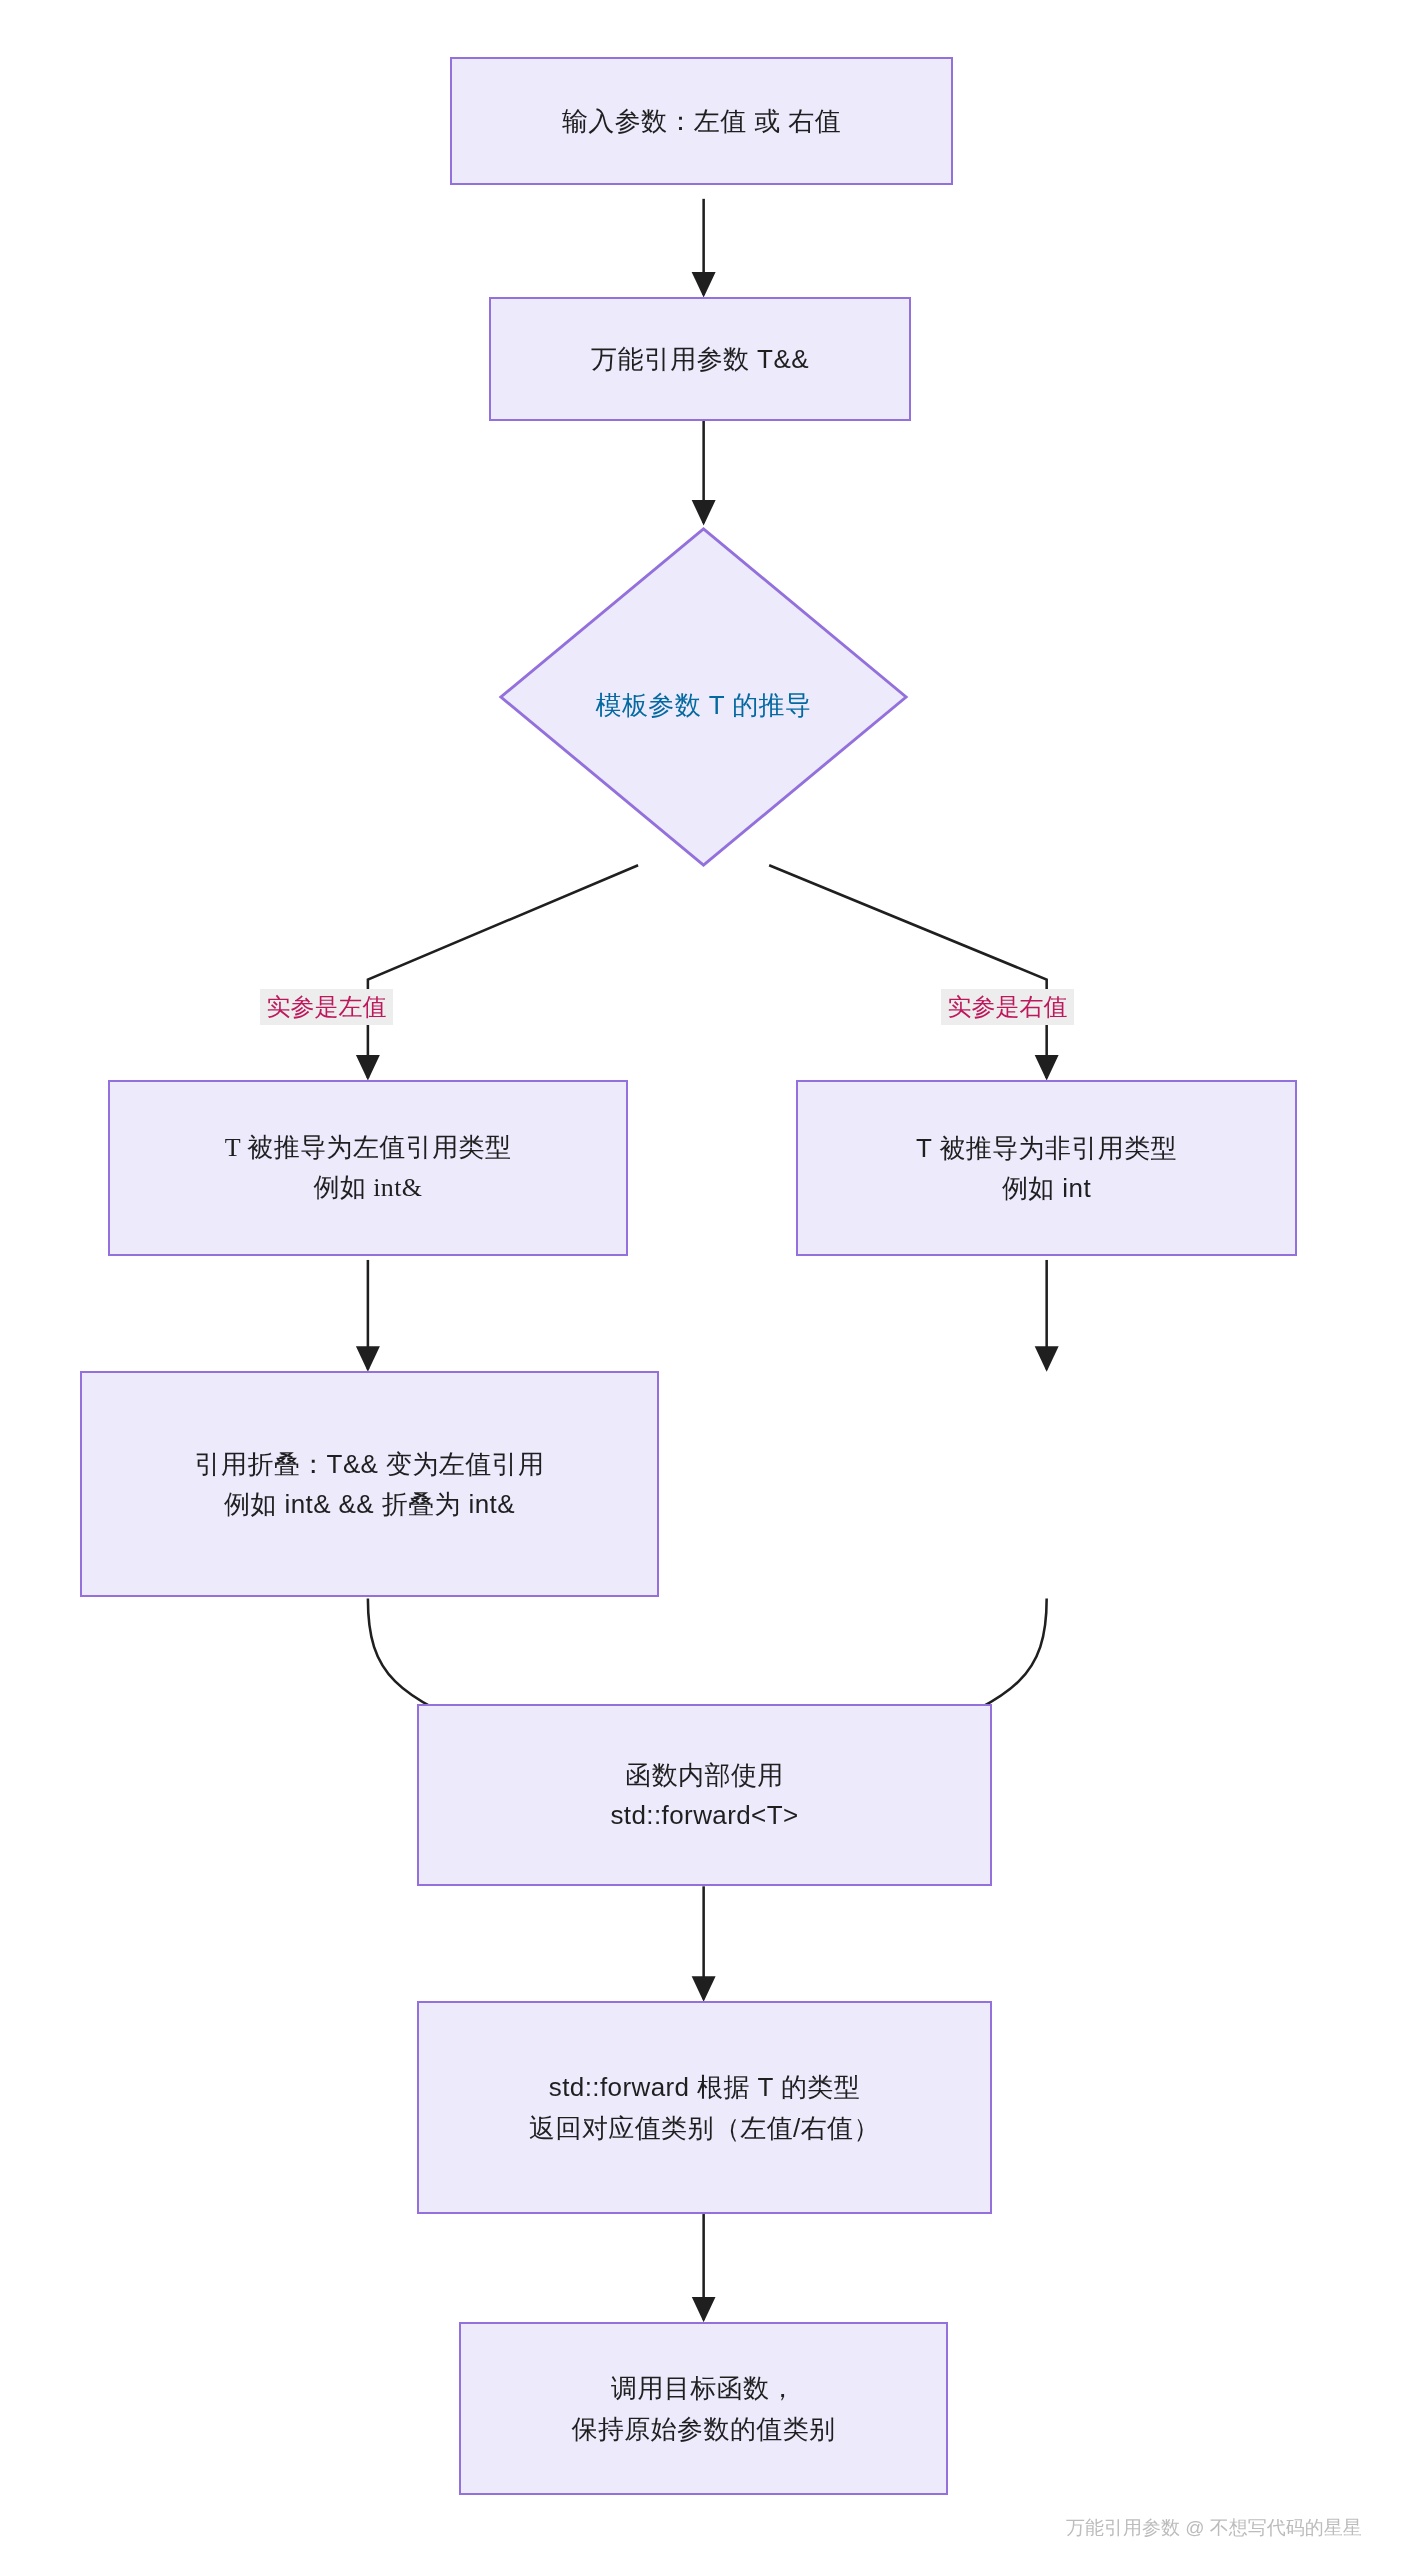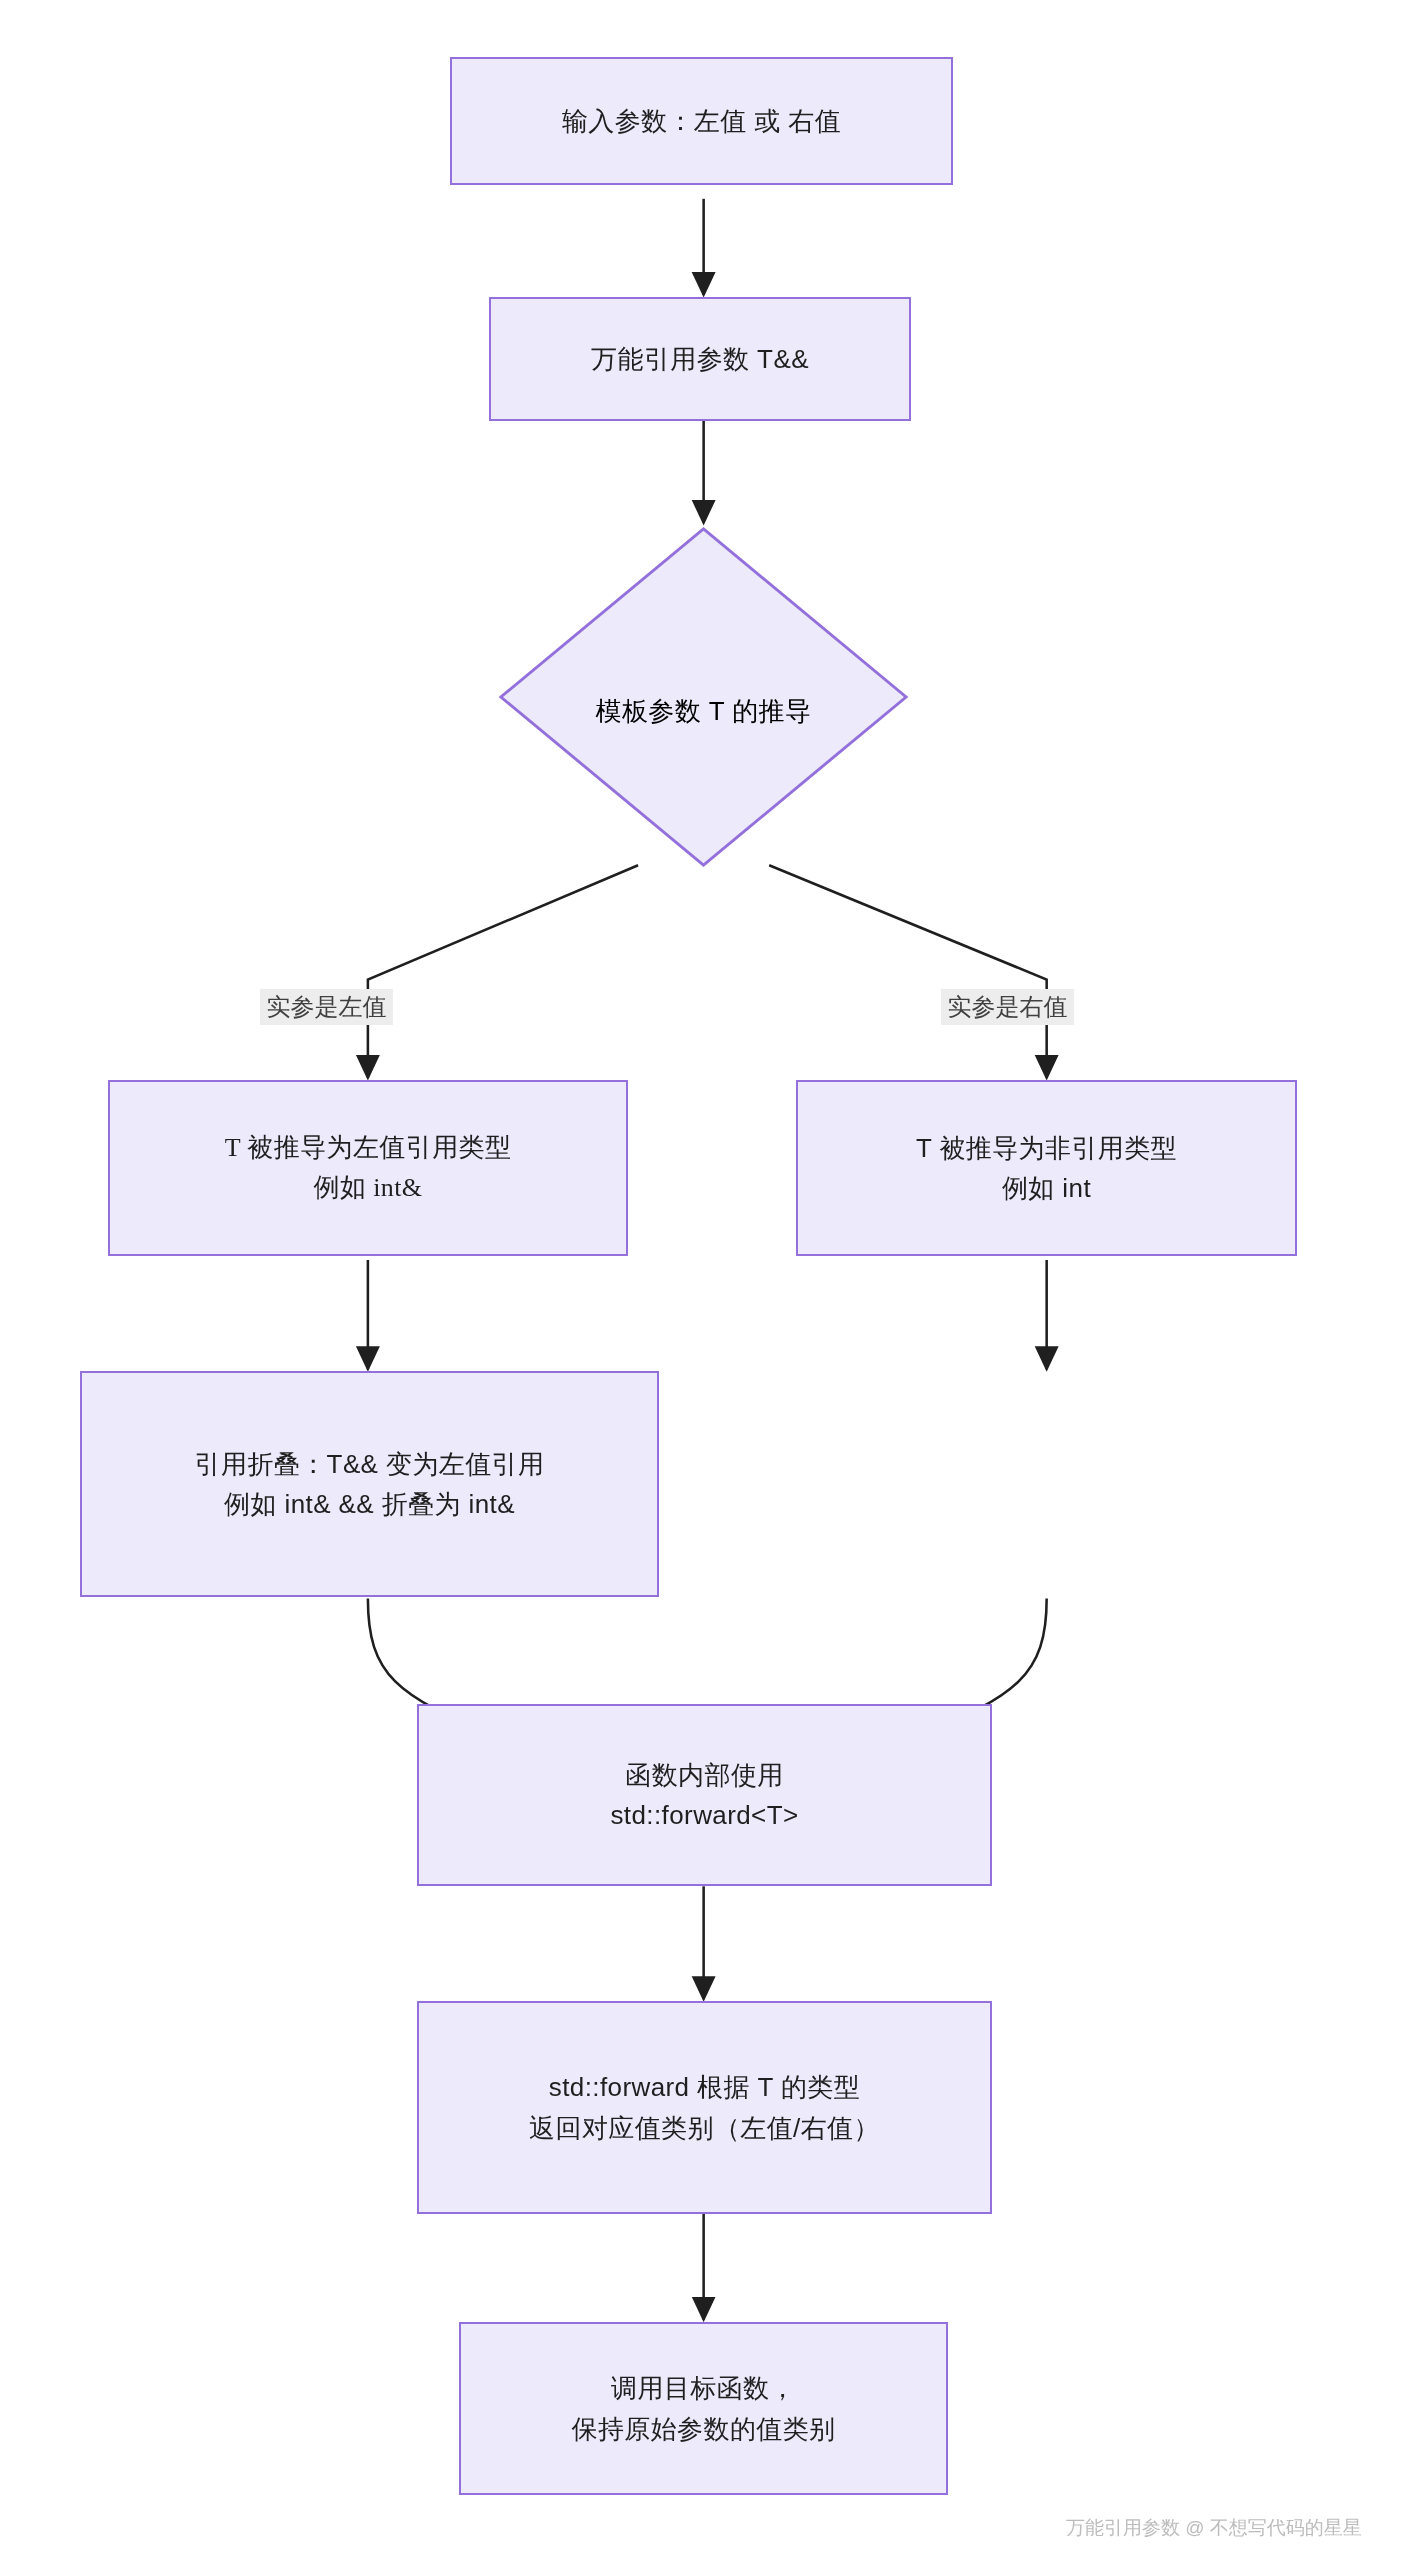--- a/index.html
+++ b/index.html
@@ -51,35 +51,35 @@
   .decision-shape {
     position: absolute;
     left: 0;
     top: 0;
     width: 100%;
     height: 100%;
   }
   .decision-label {
     position: absolute;
     left: 0;
-    top: 14px;
+    top: 8px;
     width: 100%;
     height: 100%;
     display: flex;
     align-items: center;
     justify-content: center;
     text-align: center;
-    color: #000000;
+    color: #0369a1;
     font-size: 26px;
     letter-spacing: 0.4px;
   }
   .edge-label {
     position: absolute;
     background: #ededed;
-    color: #404040;
+    color: #be185d;
     font-size: 24px;
     line-height: 1.2;
     padding: 3.6px 6.6px;
     white-space: nowrap;
     z-index: 3;
   }
   .watermark {
     position: absolute;
     color: #bcbcbc;
     font-size: 19px;

